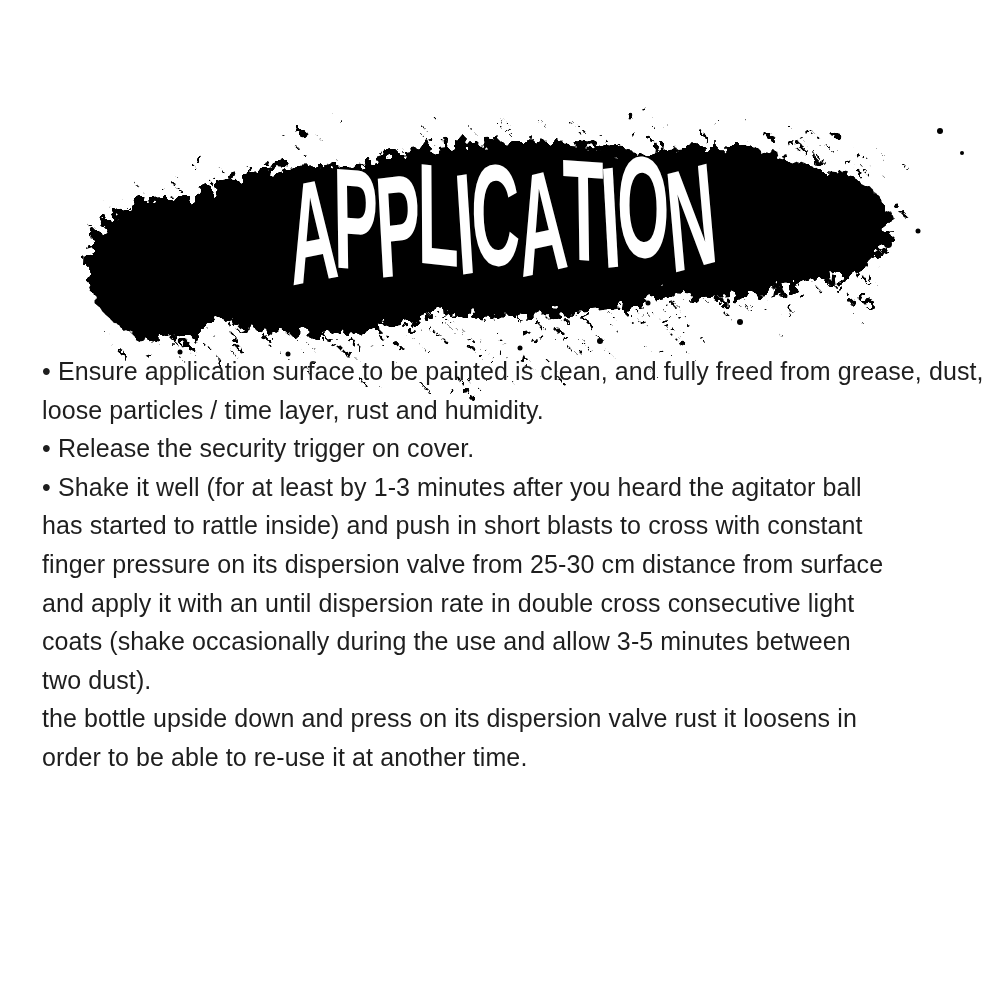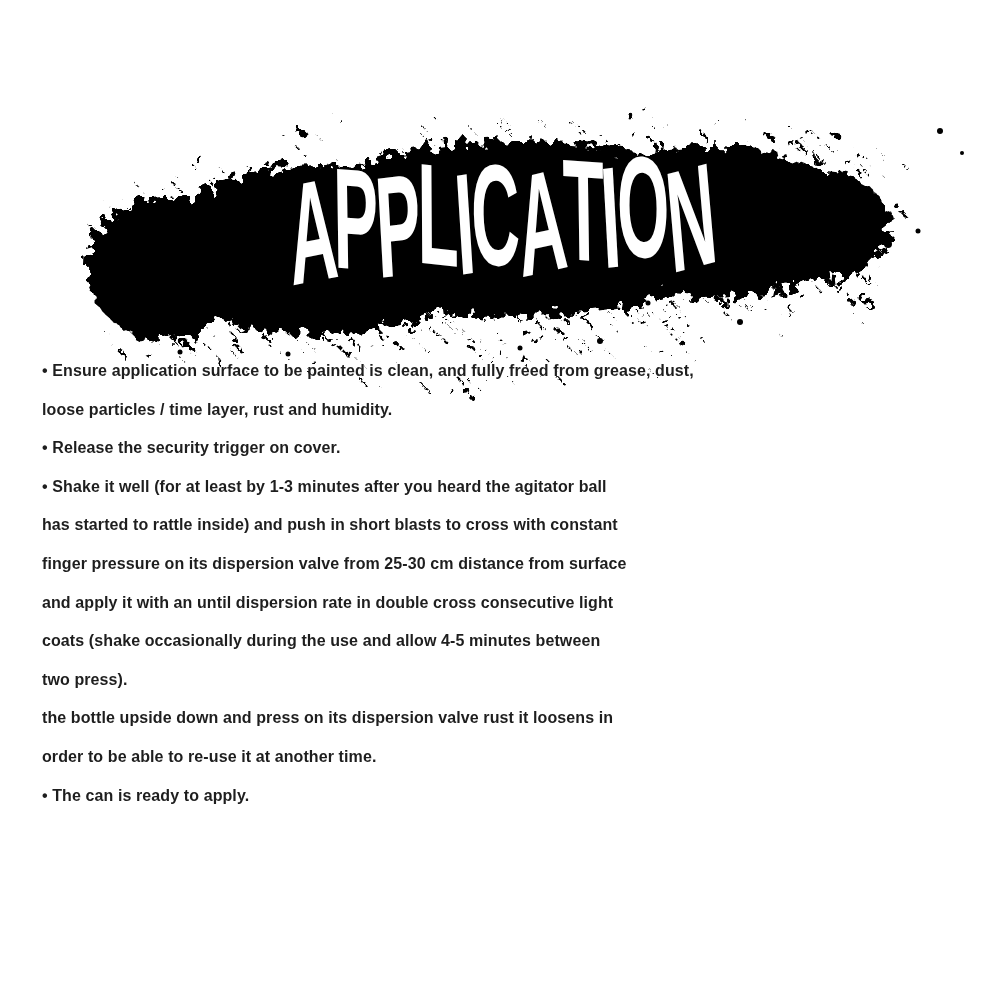--- a/index.html
+++ b/index.html
@@ -26,21 +26,21 @@
     user-select:none;
   }
   .title span { display:inline-block; }
 
   
   .body-text {
     position:absolute; top:352px; left:42px; width:940px;
   }
   .line {
     height:38.6px; line-height:38.6px;
-    font-size:16px; font-weight:bold;
+    font-size:25px; font-weight:normal;
     letter-spacing:0.1px;
     white-space:nowrap;
   }
 </style>
 </head>
 <body>
 
 <div class="page">
 
   <div class="banner">
@@ -1179,20 +1179,19 @@
   </div>
 
   <div class="body-text" style="color: rgb(30, 30, 30);">
     <div class="line">• Ensure application surface to be painted is clean, and fully freed from grease, dust,</div>
     <div class="line">loose particles / time layer, rust and humidity.</div>
     <div class="line">• Release the security trigger on cover.</div>
     <div class="line">• Shake it well (for at least by 1-3 minutes after you heard the agitator ball</div>
     <div class="line">has started to rattle inside) and push in short blasts to cross with constant</div>
     <div class="line">finger pressure on its dispersion valve from 25-30 cm distance from surface</div>
     <div class="line">and apply it with an until dispersion rate in double cross consecutive light</div>
-    <div class="line">coats (shake occasionally during the use and allow 4-5 minutes between</div>
-    <div class="line">two press).</div>
+    <div class="line">coats (shake occasionally during the use and allow 3-5 minutes between</div>
+    <div class="line">two dust).</div>
     <div class="line">the bottle upside down and press on its dispersion valve rust it loosens in</div>
     <div class="line">order to be able to re-use it at another time.</div>
-    <div class="line">• The can is ready to apply.</div>
   </div>
 
 </div>
 
 </body></html>

